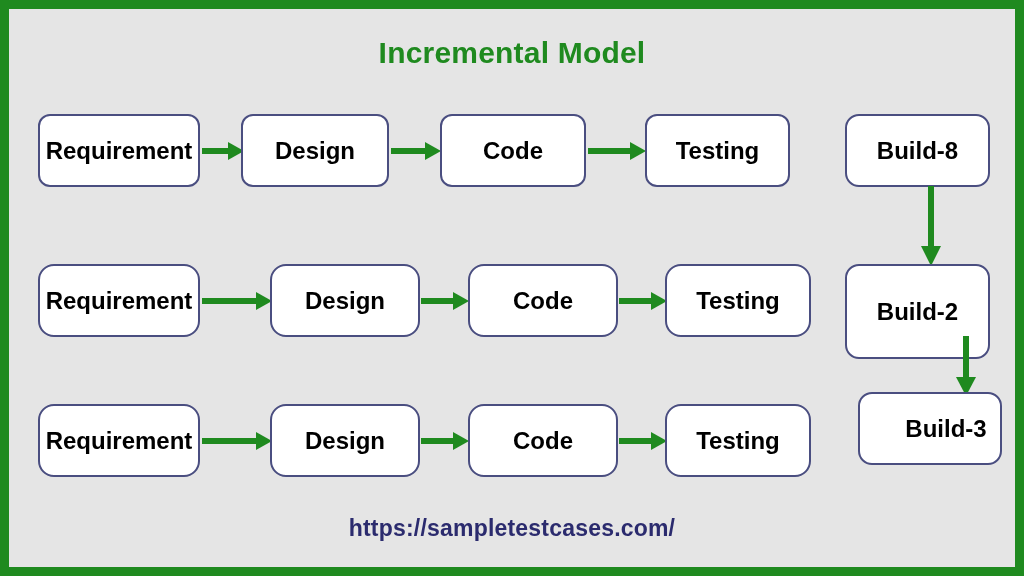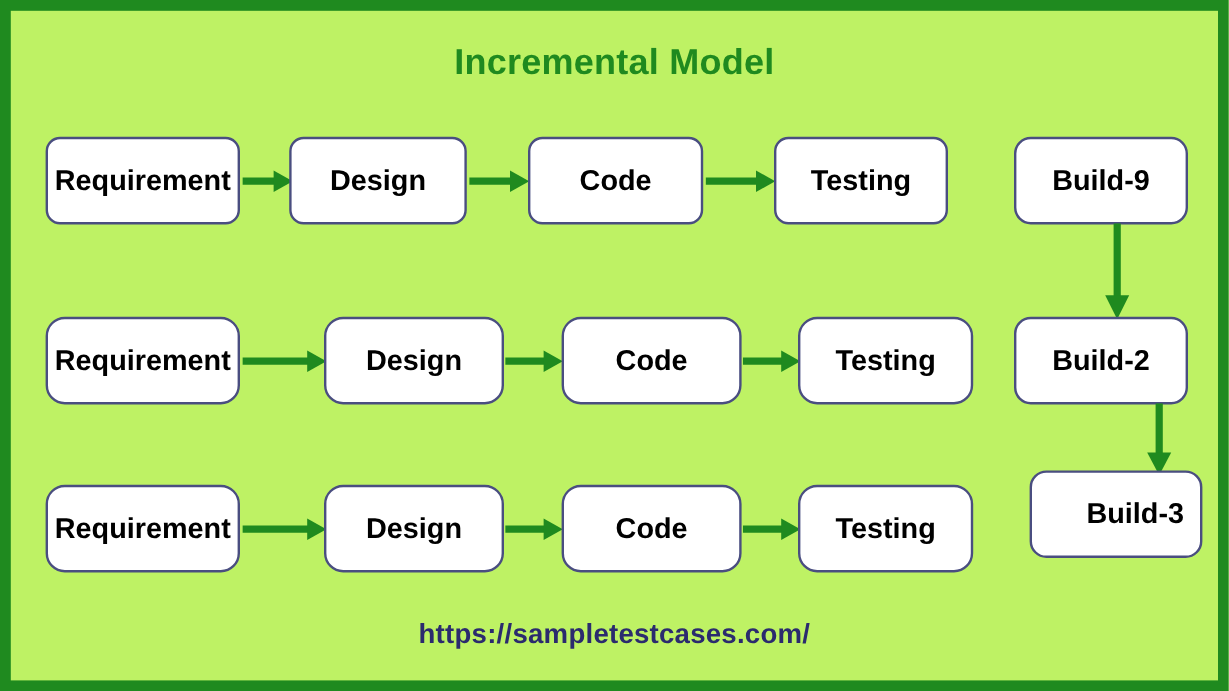--- a/index.html
+++ b/index.html
@@ -4,21 +4,21 @@
 <style>
   html, body {
     margin: 0;
     padding: 0;
     background: #ffffff;
   }
   #canvas {
     position: relative;
     width: 1024px;
     height: 576px;
-    background: #bef264;
+    background: #e5e5e5;
     box-sizing: border-box;
     border: 9px solid #1f8a1f;
     overflow: hidden;
     font-family: "Liberation Sans", sans-serif;
   }
   #stage {
     position: absolute;
     left: -9px;
     top: -9px;
     width: 1024px;
@@ -107,21 +107,21 @@
         <line x1="0" y1="11" x2="44" y2="11" stroke="#1f8a1f" stroke-width="6"></line>
         <polygon points="42,2 58,11 42,20" fill="#1f8a1f"></polygon>
       </svg>
     </div>
 
     <div class="node r1" style="left:645px; top:114px; width:145px; height:73px;">
       <span>Testing</span>
     </div>
 
     <div class="node build" style="left:845px; top:114px; width:145px; height:73px;">
-      <span>Build-9</span>
+      <span>Build-8</span>
     </div>
 
     <div class="arrow-v" style="left:916px; top:186px; width:30px; height:80px;">
       <svg width="30" height="80" viewBox="0 0 30 80">
         <line x1="15" y1="0" x2="15" y2="62" stroke="#1f8a1f" stroke-width="6"></line>
         <polygon points="5,60 25,60 15,80" fill="#1f8a1f"></polygon>
       </svg>
     </div>
 
     <div class="node r2" style="left:38px; top:264px; width:162px; height:73px;">
@@ -154,21 +154,21 @@
       <svg width="48" height="22" viewBox="0 0 48 22">
         <line x1="0" y1="11" x2="34" y2="11" stroke="#1f8a1f" stroke-width="6"></line>
         <polygon points="32,2 48,11 32,20" fill="#1f8a1f"></polygon>
       </svg>
     </div>
 
     <div class="node r2" style="left:665px; top:264px; width:146px; height:73px;">
       <span>Testing</span>
     </div>
 
-    <div class="node build" style="left:845px; top:264px; width:145px; height:73px;">
+    <div class="node build" style="left:845px; top:264px; width:145px; height:95px;">
       <span>Build-2</span>
     </div>
 
     <div class="arrow-v" style="left:951px; top:336px; width:30px; height:60px;">
       <svg width="30" height="60" viewBox="0 0 30 60">
         <line x1="15" y1="0" x2="15" y2="43" stroke="#1f8a1f" stroke-width="6"></line>
         <polygon points="5,41 25,41 15,60" fill="#1f8a1f"></polygon>
       </svg>
     </div>
 

